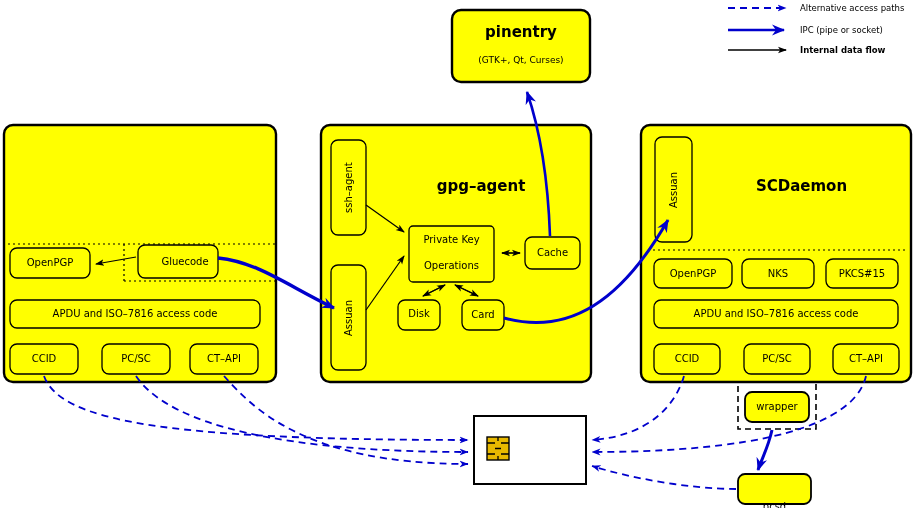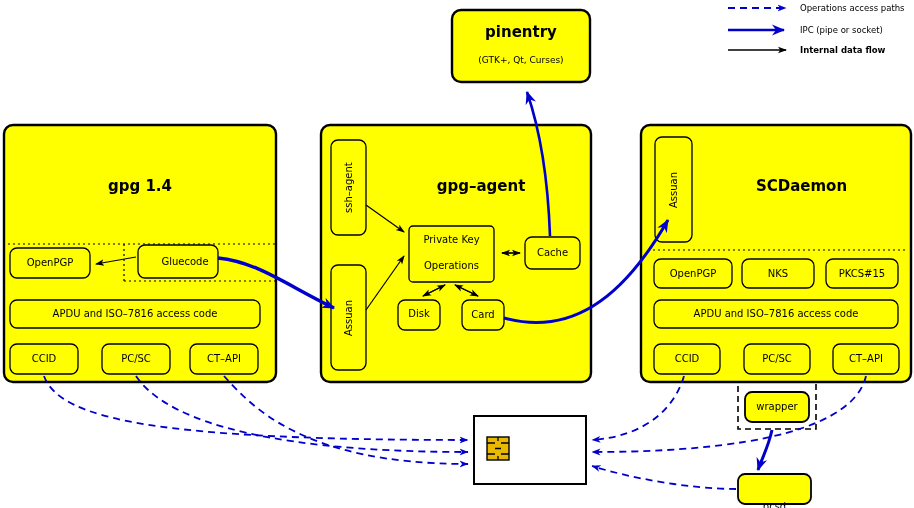--- a/index.html
+++ b/index.html
@@ -163,28 +163,27 @@
     <path d="M728,8 L786,8" stroke="#0000cc" stroke-width="1.8" stroke-dasharray="7,5" fill="none" marker-end="url(#ahBlueDash)"></path>
   </g>
   <g>
     <path d="M728,30 L784,30" stroke="#0000cc" stroke-width="2.6" fill="none" marker-end="url(#ahBlueThick)"></path>
   </g>
   <g>
     <path d="M728,50 L786,50" stroke="#000000" stroke-width="1.4" fill="none" marker-end="url(#ahBlackS)"></path>
   </g>
 </svg>
 
-<div class="legend-text" style="left:800px;top:3px;">Operations access paths</div>
+<div class="legend-text" style="left:800px;top:3px;">Alternative access paths</div>
 <div class="legend-text" style="left:800px;top:25px;">IPC (pipe or socket)</div>
 <div class="legend-text" style="left:800px;top:45px;font-weight:bold;">Internal data flow</div>
 
 <div class="lbl t9" style="left:452px;top:52px;width:138px;height:16px;">(GTK+, Qt, Curses)</div>
 <div class="lbl big" style="left:452px;top:22px;width:138px;height:22px;">pinentry</div>
 
-<div class="lbl big" style="left:4px;top:176px;width:272px;height:22px;">gpg 1.4</div>
 <div class="lbl t10" style="left:10px;top:248px;width:80px;height:30px;">OpenPGP</div>
 <div class="lbl t10" style="left:138px;top:245px;width:94px;height:33px;text-align:right;">Gluecode</div>
 <div class="lbl t10" style="left:10px;top:300px;width:250px;height:28px;">APDU and ISO–7816 access code</div>
 <div class="lbl t10" style="left:10px;top:344px;width:68px;height:30px;">CCID</div>
 <div class="lbl t10" style="left:102px;top:344px;width:68px;height:30px;">PC/SC</div>
 <div class="lbl t10" style="left:190px;top:344px;width:68px;height:30px;">CT–API</div>
 
 <div class="lbl big" style="left:371px;top:176px;width:220px;height:22px;">gpg–agent</div>
 <div class="lbl t10 vert" style="left:331px;top:140px;width:35px;height:95px;">ssh–agent</div>
 <div class="lbl t10 vert" style="left:331px;top:265px;width:35px;height:105px;">Assuan</div>

